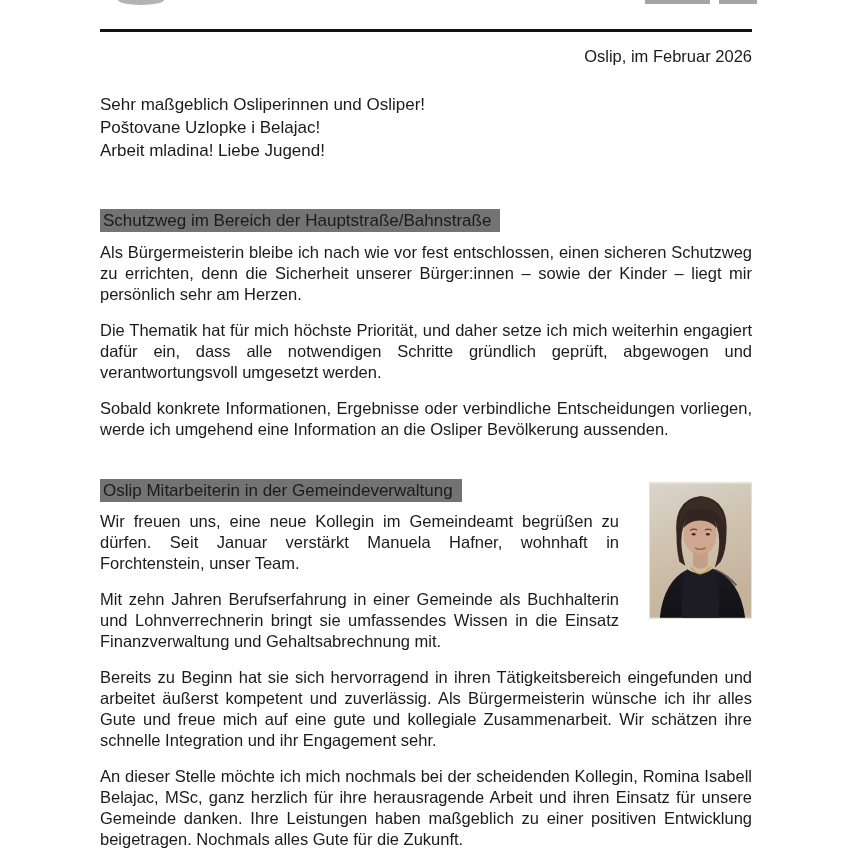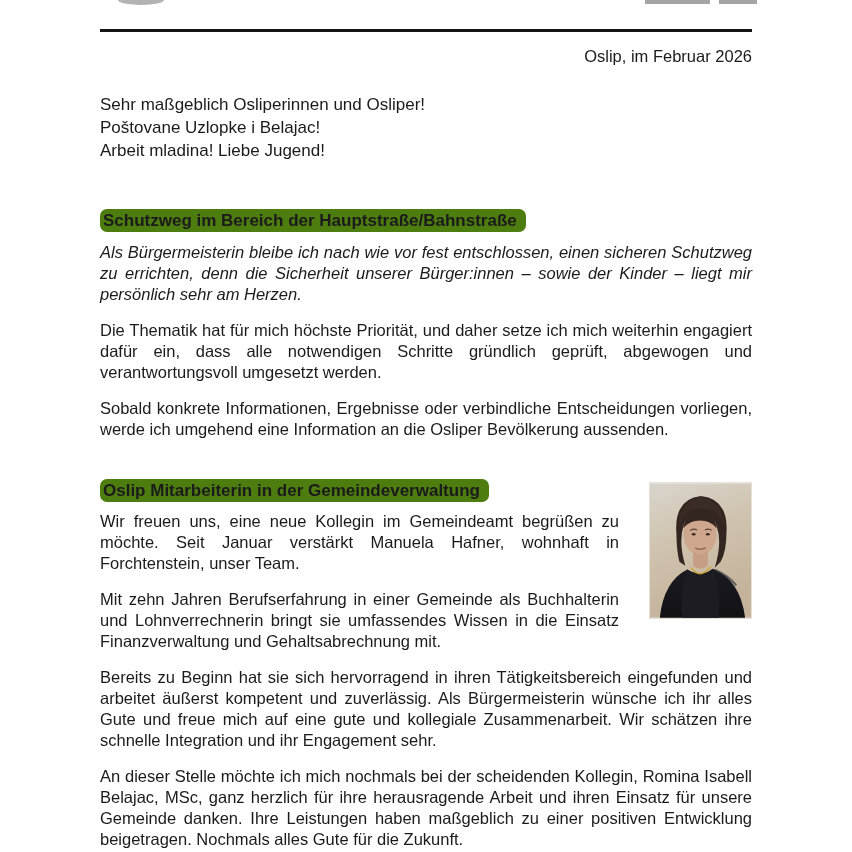--- a/index.html
+++ b/index.html
@@ -48,37 +48,36 @@
     font-size: 16.5px;
     line-height: 22px;
   }
   .greetings {
     margin-top: 26px;
     font-size: 17px;
     line-height: 23px;
   }
   .section-heading {
     display: inline-block;
-    background: #4d7c0f;
-    font-weight: bold;
+    background: #737373;
+    font-weight: normal;
     font-size: 17px;
     line-height: 19px;
     padding: 2px 9px 2px 3px;
     margin: 0;
-    border-radius: 7px;
   }
   .h1-wrap { margin-top: 47px; }
   .h2-wrap { margin-top: 39px; }
   p.body-par {
     margin: 15px 0 0 0;
     font-size: 16.5px;
     line-height: 21px;
     text-align: justify;
   }
-  p.first-after-heading { margin-top: 10px; font-style: italic; }
+  p.first-after-heading { margin-top: 10px; }
   p.after-photo-head { margin-top: 9px; }
   .portrait {
     float: right;
     width: 103px;
     height: 137px;
     margin: 3px 0 20px 30px;
     border: 1px solid #e6e1d6;
     box-sizing: border-box;
     display: block;
   }
@@ -143,19 +142,19 @@
 
       <path d="M10 137 Q14 100 38 88 Q44 92 51 92 Q58 92 64 87 Q92 98 97 137 Z" fill="url(#topGrad)"></path>
       <path d="M38 88 Q30 106 33 137 L70 137 Q73 104 64 87 Q58 92 51 92 Q44 92 38 88 Z" fill="#1d1c22"></path>
 
       <path d="M42 86 Q51 99 62 85" stroke="#c9a227" stroke-width="1.3" fill="none"></path>
 
       <path d="M66 88 Q80 94 88 104" stroke="#35343c" stroke-width="2" fill="none" opacity="0.7"></path>
     </svg>
 
     <h2 class="section-heading">Oslip Mitarbeiterin in der Gemeindeverwaltung</h2>
-    <p class="body-par after-photo-head">Wir freuen uns, eine neue Kollegin im Gemeindeamt begrüßen zu möchte. Seit Januar verstärkt Manuela Hafner, wohnhaft in Forchtenstein, unser Team.</p>
+    <p class="body-par after-photo-head">Wir freuen uns, eine neue Kollegin im Gemeindeamt begrüßen zu dürfen. Seit Januar verstärkt Manuela Hafner, wohnhaft in Forchtenstein, unser Team.</p>
     <p class="body-par">Mit zehn Jahren Berufserfahrung in einer Gemeinde als Buchhalterin und Lohnverrechnerin bringt sie umfassendes Wissen in die Einsatz Finanzverwaltung und Gehaltsabrechnung mit.</p>
     <p class="body-par">Bereits zu Beginn hat sie sich hervorragend in ihren Tätigkeitsbereich eingefunden und arbeitet äußerst kompetent und zuverlässig. Als Bürgermeisterin wünsche ich ihr alles Gute und freue mich auf eine gute und kollegiale Zusammenarbeit. Wir schätzen ihre schnelle Integration und ihr Engagement sehr.</p>
     <p class="body-par">An dieser Stelle möchte ich mich nochmals bei der scheidenden Kollegin, Romina Isabell Belajac, MSc, ganz herzlich für ihre herausragende Arbeit und ihren Einsatz für unsere Gemeinde danken. Ihre Leistungen haben maßgeblich zu einer positiven Entwicklung beigetragen. Nochmals alles Gute für die Zukunft.</p>
   </div>
 
 </div>
 
 </body></html>

